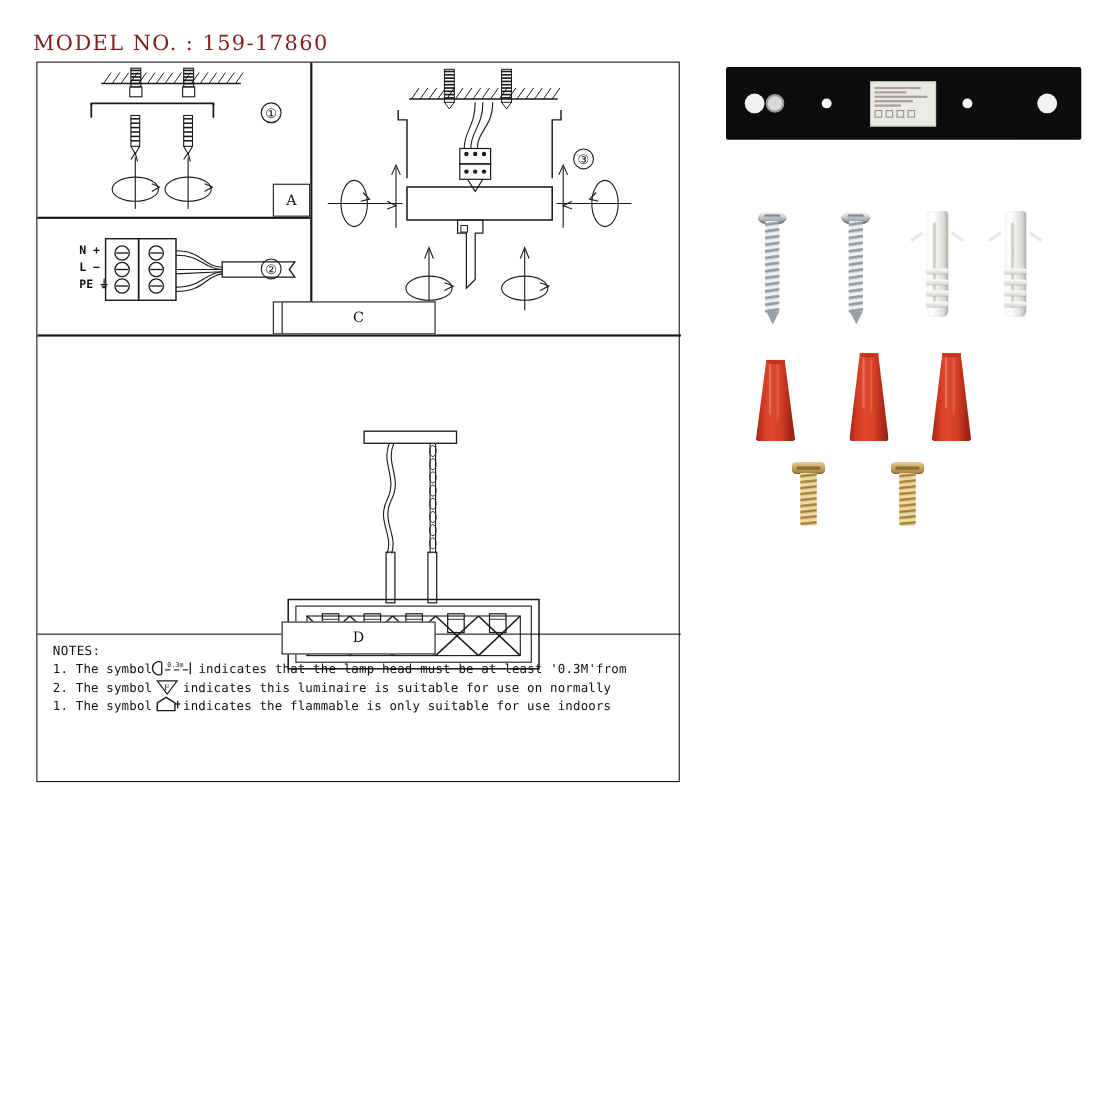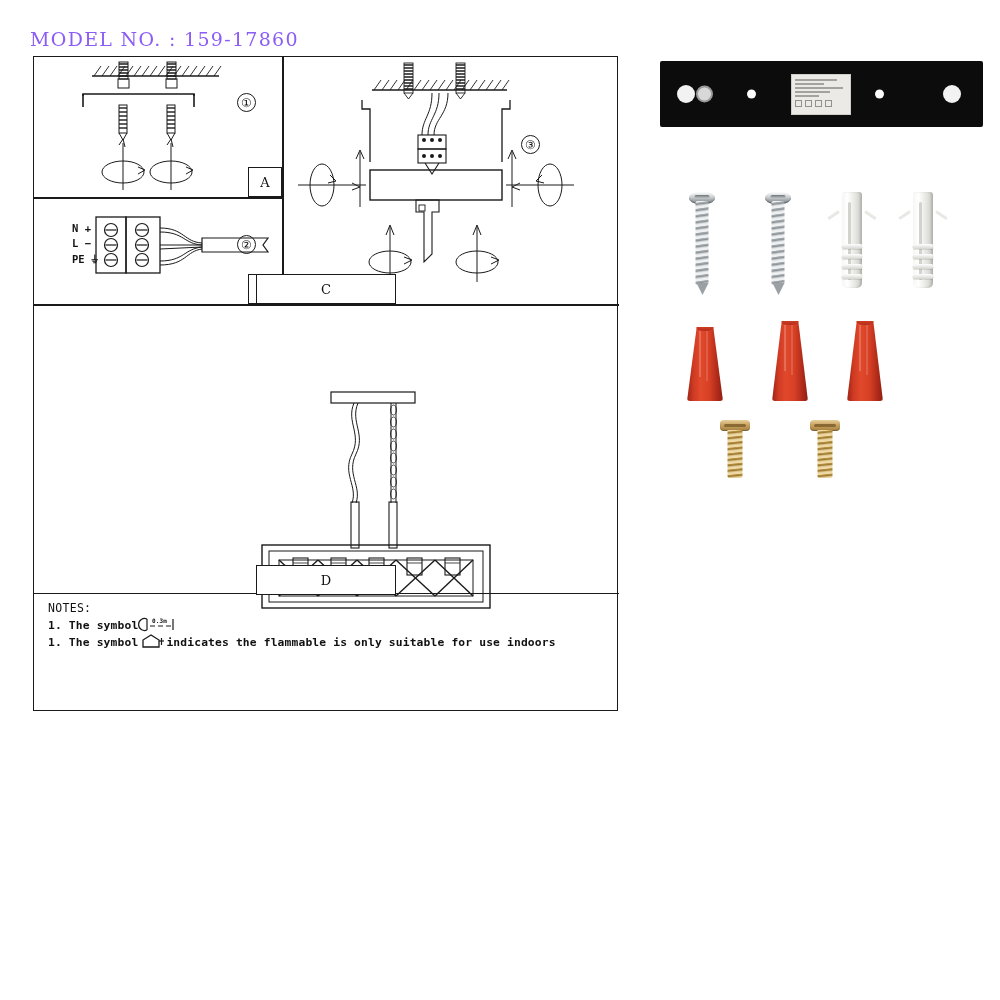--- a/index.html
+++ b/index.html
@@ -9,21 +9,21 @@
     background: #ffffff;
     font-family: "DejaVu Sans Mono", monospace;
     overflow: hidden;
   }
   #root { position: relative; width: 1000px; height: 1000px; }
 
   
   #model-no {
     position: absolute; left: 30px; top: 28px;
     font-family: "DejaVu Serif", serif;
-    font-size: 19px; letter-spacing: 1.3px; color: #8b5cf6;
+    font-size: 19px; letter-spacing: 1.3px; color: #7f1d1d;
     white-space: pre;
   }
 
   
   #drawing {
     position: absolute; left: 33px; top: 56px;
     width: 585px; height: 655px;
     border: 1.6px solid #1a1a1a;
   }
   .cell { position: absolute; }
@@ -47,31 +47,31 @@
     width: 19px; height: 19px; border-radius: 50%;
     border: 1.3px solid #1a1a1a;
     font-family: "DejaVu Serif", serif;
     font-size: 12px; color: #111;
     display: flex; align-items: center; justify-content: center;
     line-height: 1;
   }
 
   
   #notes {
-    position: absolute; left: 0; bottom: 0;
+    position: absolute; left: 0; bottom: 17px;
     width: 585px; height: 117px;
     border-top: 1.6px solid #1a1a1a;
     padding: 7px 10px 0 14px;
   }
   #notes .hdr {
     font-size: 11.5px; color: #111; letter-spacing: .3px; margin-bottom: 2px;
   }
   .note-line {
     font-size: 11.3px; color: #111; line-height: 15.5px;
-    letter-spacing: .15px; white-space: nowrap; font-weight: bold;
+    letter-spacing: .15px; white-space: nowrap;
   }
   .note-line .sym { display: inline-block; vertical-align: -3px; margin: 0 1px; }
 
   
   #parts { position: absolute; left: 650px; top: 55px; width: 340px; height: 460px; }
 
   #bracket {
     position: absolute; left: 10px; top: 6px;
     width: 323px; height: 66px;
     background: #0c0c0c;
@@ -524,23 +524,30 @@
       <div class="note-line">
         <span>1. The symbol</span><span class="sym">
           <svg width="40" height="15" viewBox="0 0 40 15">
             <path class="st" d="M8 2 A6 6 0 1 0 8 13" stroke-width="1.2"></path>
             <line class="st" x1="8" y1="2" x2="8" y2="13" stroke-width="1.2"></line>
             <text x="13" y="6" font-size="6" font-family="DejaVu Sans Mono, monospace" fill="#111">0.3m</text>
             <line class="st" x1="11" y1="9" x2="16" y2="9" stroke-width="1"></line>
             <line class="st" x1="19" y1="9" x2="24" y2="9" stroke-width="1"></line>
             <line class="st" x1="27" y1="9" x2="32" y2="9" stroke-width="1"></line>
             <line class="st" x1="34" y1="2" x2="34" y2="13" stroke-width="1.2"></line>
-          </svg></span>
+          </svg></span><span>indicates that the lamp head must be at least '0.3M'from</span>
       </div>
 
+      <div class="note-line">
+        <span>2. The symbol</span><span class="sym">
+          <svg width="26" height="15" viewBox="0 0 26 15">
+            <path class="st" d="M4 2 L22 2 L13 14 Z" stroke-width="1.1"></path>
+            <text x="10" y="10" font-size="7" font-family="DejaVu Serif, serif" fill="#111">F</text>
+          </svg></span><span>indicates this luminaire is suitable for use on normally</span>
+      </div>
 
       <div class="note-line">
         <span>1. The symbol</span><span class="sym">
           <svg width="26" height="15" viewBox="0 0 26 15">
             <path class="st" d="M4 13 L4 6 L12 1 L20 6 L20 13 Z" stroke-width="1.3"></path>
             <line class="st" x1="20" y1="7" x2="25" y2="7" stroke-width="1.2"></line>
             <line class="st" x1="22.5" y1="4" x2="22.5" y2="11" stroke-width="1.2"></line>
           </svg></span><span>indicates the flammable is only suitable for use indoors</span>
       </div>
     </div>

